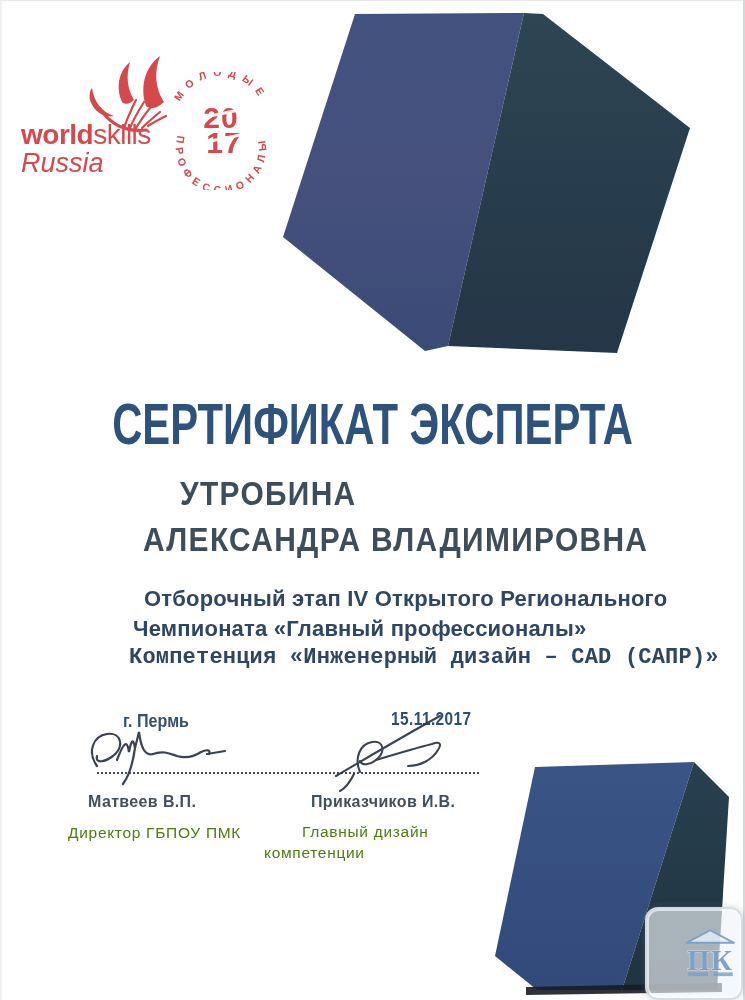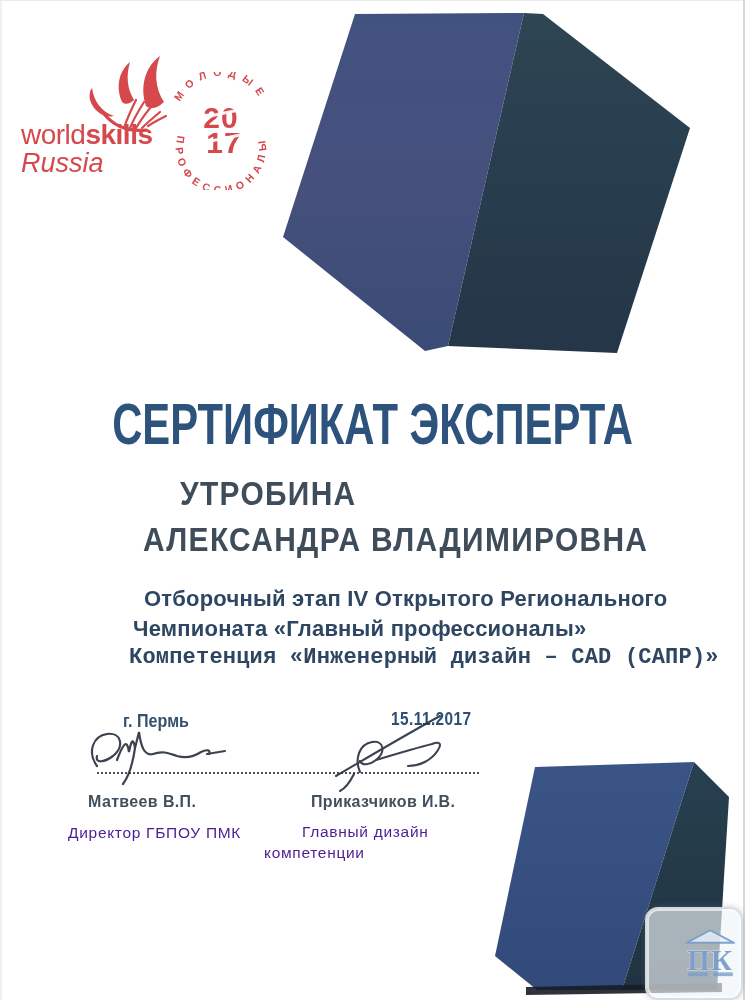--- a/index.html
+++ b/index.html
@@ -10,22 +10,22 @@
     font-family:"Liberation Sans", sans-serif;
     box-shadow: inset -2px 0 0 #d6d9dc, inset 0 1px 0 #e8eaec, inset 2px 0 0 #f0f1f2;
   }
   .abs { position:absolute; }
 
   
   .bg-svg { position:absolute; left:0; top:0; z-index:0; }
 
   
   .ws-wordmark { left:21px; top:121px; color:#d5494d; font-size:28px; letter-spacing:-0.5px; line-height:27px; z-index:2; }
-  .ws-wordmark .light { font-weight:400; }
-  .ws-wordmark .bold  { font-weight:700; }
+  .ws-wordmark .light { font-weight:700; }
+  .ws-wordmark .bold  { font-weight:400; }
   .ws-country { left:21px; top:148px; color:#d5494d; font-size:27px; font-weight:400; z-index:2;font-style:italic; }
   .ws-hand { left:84px; top:50px; z-index:2; }
   .yp-logo { left:163px; top:72px; z-index:2; }
 
   
   .title {
     left:0; right:0; top:392px; text-align:center; z-index:2;
     color:#2d527c; font-size:55px; font-weight:700; letter-spacing:0px;
     transform:scale(0.76,1.04); white-space:nowrap;
   }
@@ -53,21 +53,21 @@
 
   .sig { z-index:3; }
   .sig-left  { left:83px;  top:724px; }
   .sig-right { left:320px; top:712px; }
 
   .sig-name { color:#42505d; font-size:17px; font-weight:700; letter-spacing:0.4px;
     transform:scaleX(0.94); transform-origin:left top; white-space:nowrap; z-index:2; }
   .sname-left  { left:88px;  top:792px; }
   .sname-right { left:311px; top:792px; }
 
-  .sig-role { color:#4c1d95; font-size:15.5px; font-weight:400; letter-spacing:0.7px;
+  .sig-role { color:#4d7c0f; font-size:15.5px; font-weight:400; letter-spacing:0.7px;
     white-space:nowrap; z-index:2; }
   .role-left   { left:68px;  top:824px; }
   .role-right1 { left:302px; top:823px; }
   .role-right2 { left:264px; top:844px; }
 
   
   .watermark {
     left:645px; top:907px; width:98px; height:93px; z-index:4;
     background:rgba(240,244,248,0.66);
     border:2px solid rgba(213,220,228,0.95); border-radius:13px;

